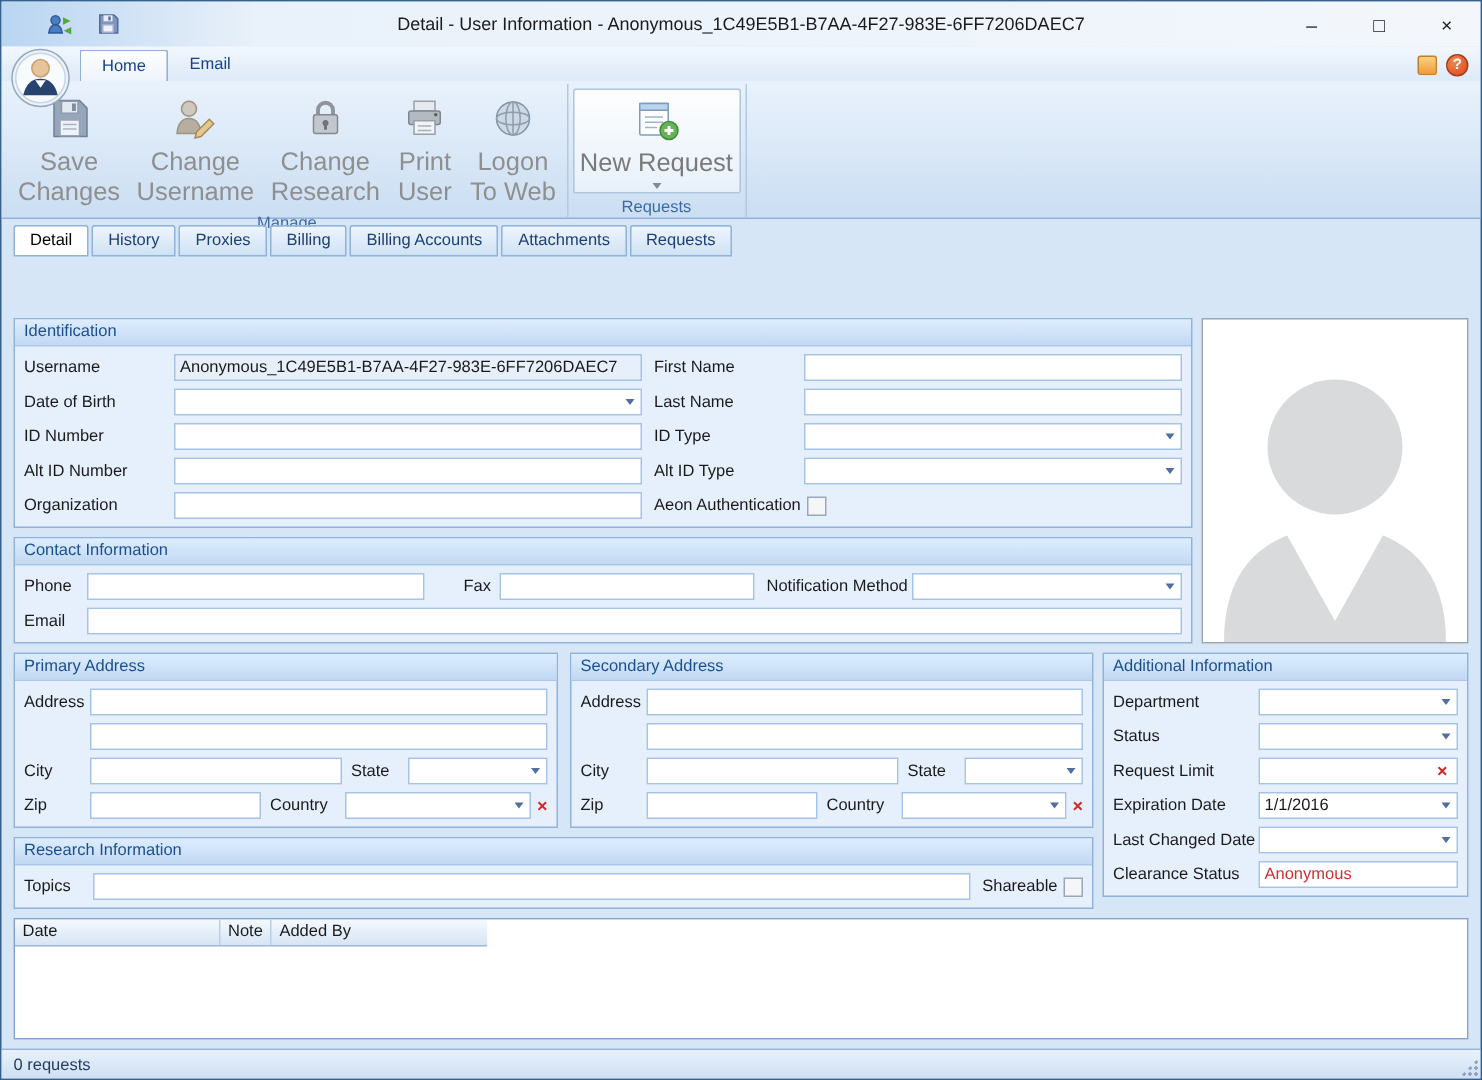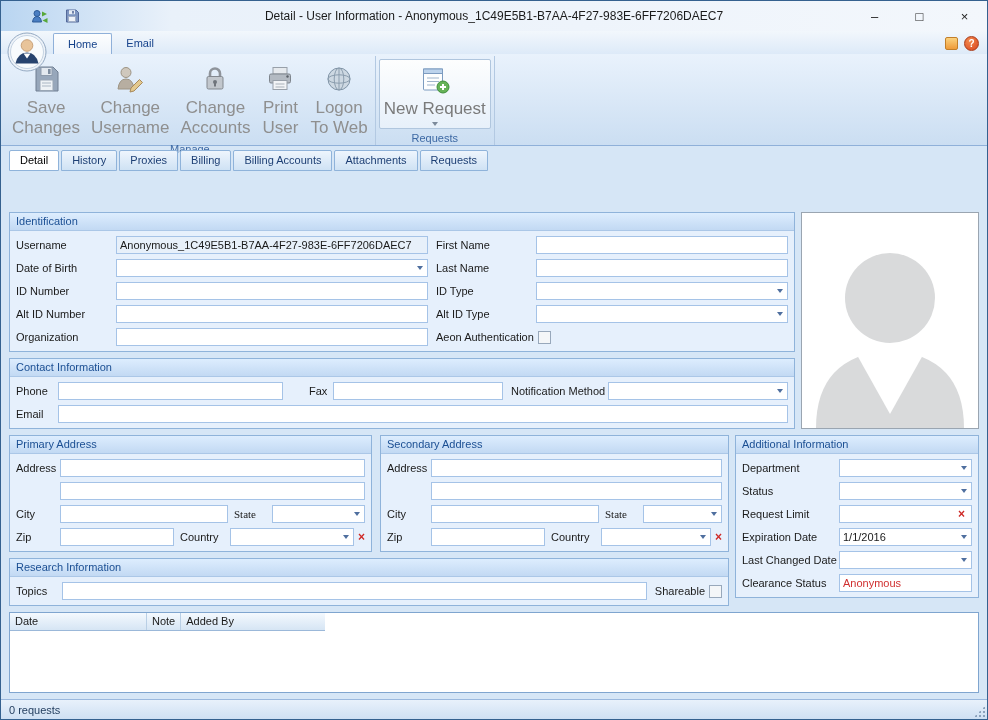--- a/index.html
+++ b/index.html
@@ -79,21 +79,21 @@
   .cb-btn::after { content:""; width:0; height:0; border-left:3.5px solid transparent;
                    border-right:3.5px solid transparent; border-top:4px solid #4f6f9f; }
   .clearx { color:#cf2a27; font-weight:bold; font-size:12px; line-height:1; margin-left:4px;
             flex:none; cursor:pointer; }
   .clearx.inside { margin:0 3px 0 auto; }
   .chk { width:13px; height:13px; background:#f4f6f8; border:1px solid #98a8bb; flex:none; cursor:pointer; }
 
   .grow { flex:1; min-width:0; }
   .w100{width:100px;} .w102{width:102px;} .w312{width:312px;flex:none;} .w42{width:42px;}
   .w225{width:225px;flex:none;} .w24{width:24px;} .w170{width:170px;flex:none;} .w97{width:97px;}
-  .w44{width:44px;} .w168{width:168px;flex:none;} .w38{width:38px;font-family:Liberation Serif, serif;} .w114{width:114px;flex:none;}
+  .w44{width:44px;} .w168{width:168px;flex:none;} .w38{width:38px;} .w114{width:114px;flex:none;}
   .w50{width:50px;} .w46{width:46px;}
   .ml4{margin-left:4px;} .ml6{margin-left:6px;} .ml8{margin-left:8px;} .ml26{margin-left:26px;}
 
   .midrow { display:flex; gap:6px; margin-top:6px; flex:none; align-items:flex-start; }
   .midleft { flex:1; display:flex; flex-direction:column; gap:6px; }
   .addrrow { display:flex; gap:8px; }
   .gb-addr1 { width:363px; height:117px; flex:none; }
   .gb-addr2 { flex:1; height:117px; }
   .gb-research { height:48px; }
   .gb-additional { width:244px; height:163px; flex:none;justify-content:space-between; }
@@ -204,21 +204,21 @@
           <span class="ricon">
             <svg width="32" height="32" viewBox="0 0 32 32">
               <path d="M11 14v-3.5a5 5 0 0 1 10 0V14" fill="none" stroke="#8f949b" stroke-width="2.6"></path>
               <rect x="8" y="13.5" width="16" height="12.5" rx="1.5" fill="#c2c7cd" stroke="#83888f"></rect>
               <circle cx="16" cy="19" r="2" fill="#70757c"></circle>
               <rect x="15" y="19" width="2" height="4.5" fill="#70757c"></rect>
             </svg>
           </span>
           <span class="rlab">
               <span>Change</span>
-              <span>Accounts</span>
+              <span>Research</span>
             </span>
         </div>
         <div class="rbtn">
           <span class="ricon">
             <svg width="32" height="32" viewBox="0 0 32 32">
               <rect x="9" y="4.5" width="14" height="6.5" fill="#e6eaee" stroke="#98a0a9"></rect>
               <rect x="5.5" y="11" width="21" height="9" rx="1.5" fill="#b3bac2" stroke="#7e858d"></rect>
               <circle cx="23.5" cy="13.5" r="1.2" fill="#5b6169"></circle>
               <rect x="9" y="17.5" width="14" height="9" fill="#f2f4f6" stroke="#98a0a9"></rect>
               <line x1="11.5" y1="21" x2="20.5" y2="21" stroke="#a9b1b9"></line>

